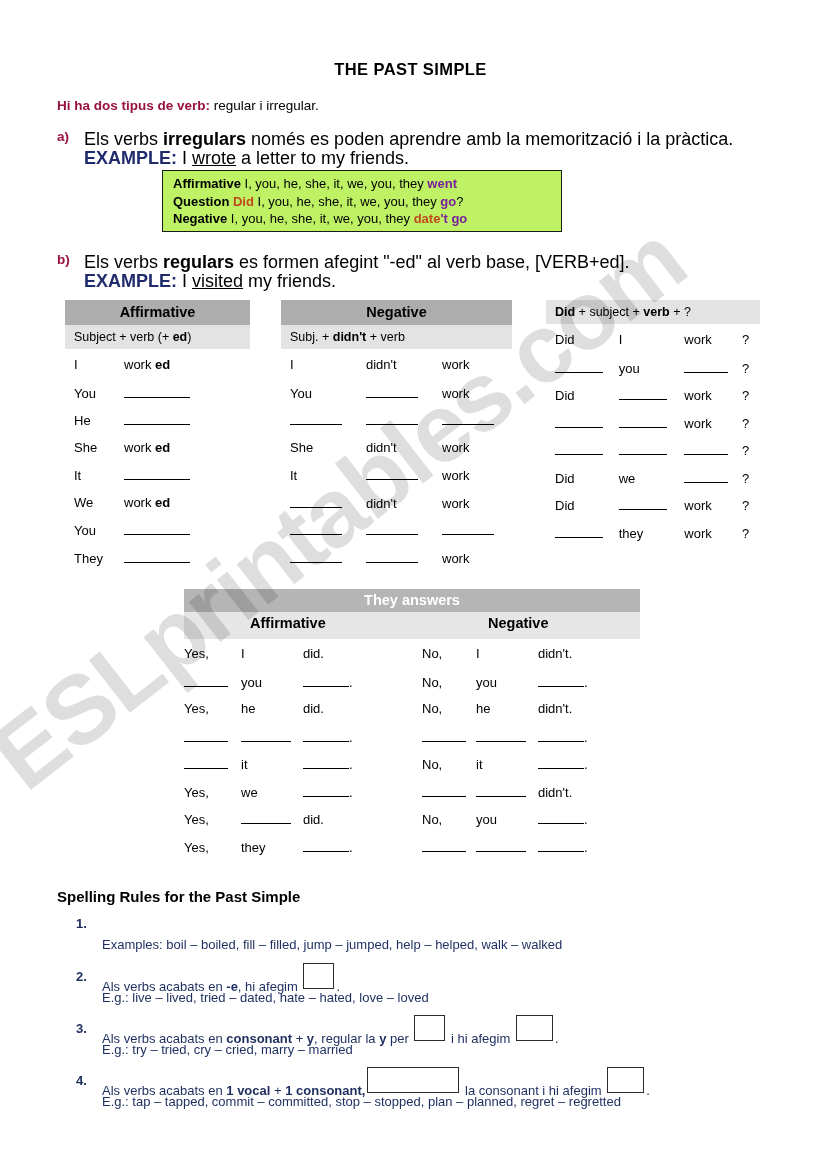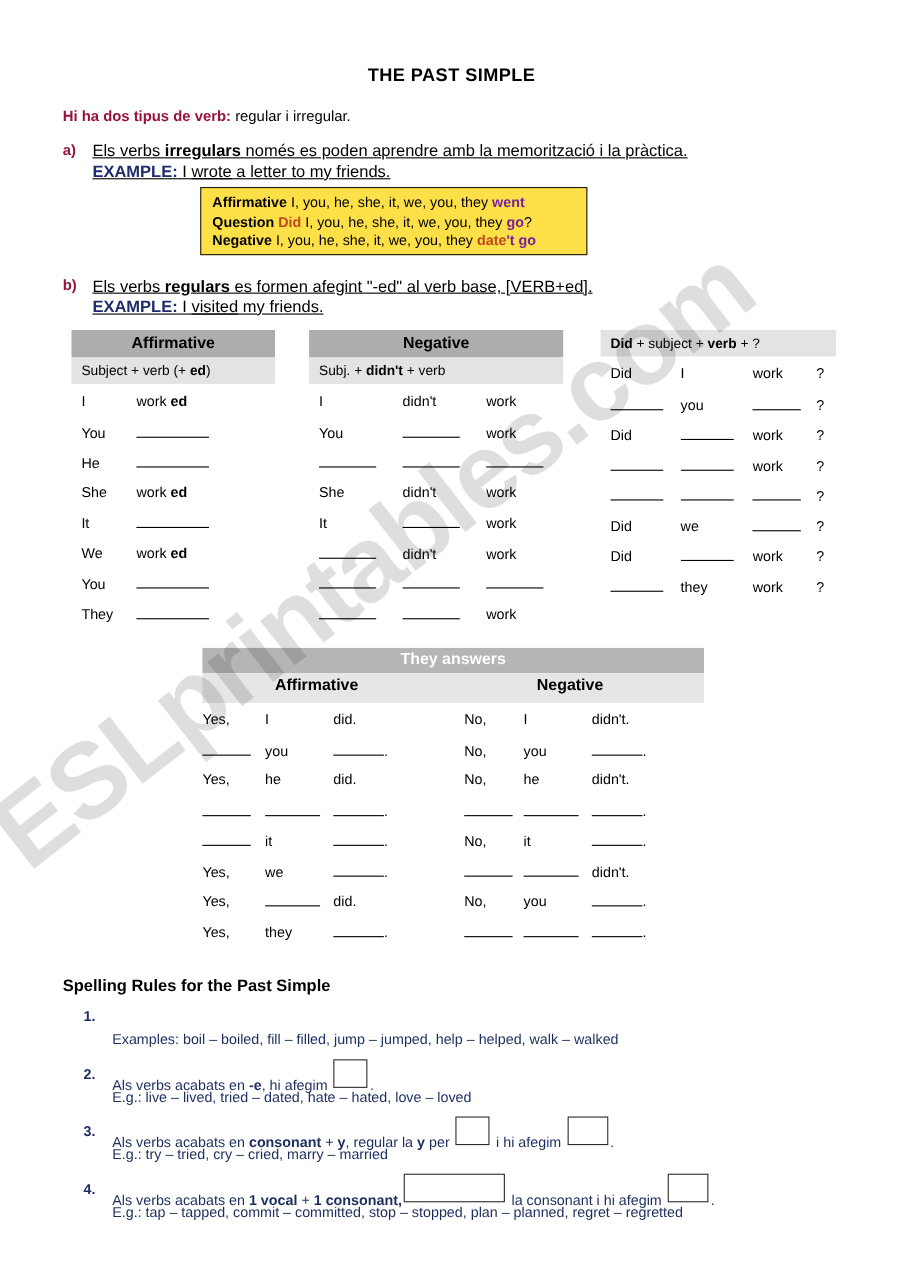--- a/index.html
+++ b/index.html
@@ -65,35 +65,34 @@
   .list-marker {
     position: absolute;
     left: 57px;
     font-size: 13.5px;
     font-weight: bold;
     color: #97123c;
   }
   .list-body {
     position: absolute;
     left: 84px;
-    font-size: 15px;
+    font-size: 18px;
     white-space: nowrap;
-    text-decoration: underline;
   }
 
   
   .irr-box {
     position: absolute;
-    left: 182px; top: 170px;
-    width: 352px; height: 62px;
+    left: 162px; top: 170px;
+    width: 400px; height: 62px;
     border: 1px solid #1a1a1a;
     padding: 4px 0 0 10px;
     font-size: 13px;
     line-height: 17.5px;
-    background: #fde047;
+    background: #bef264;
   }
 
   
   .ctable { position: absolute; }
   .ctable .hdr {
     background: #adadad;
     text-align: center;
     font-size: 14.5px;
     font-weight: bold;
     height: 25px;

